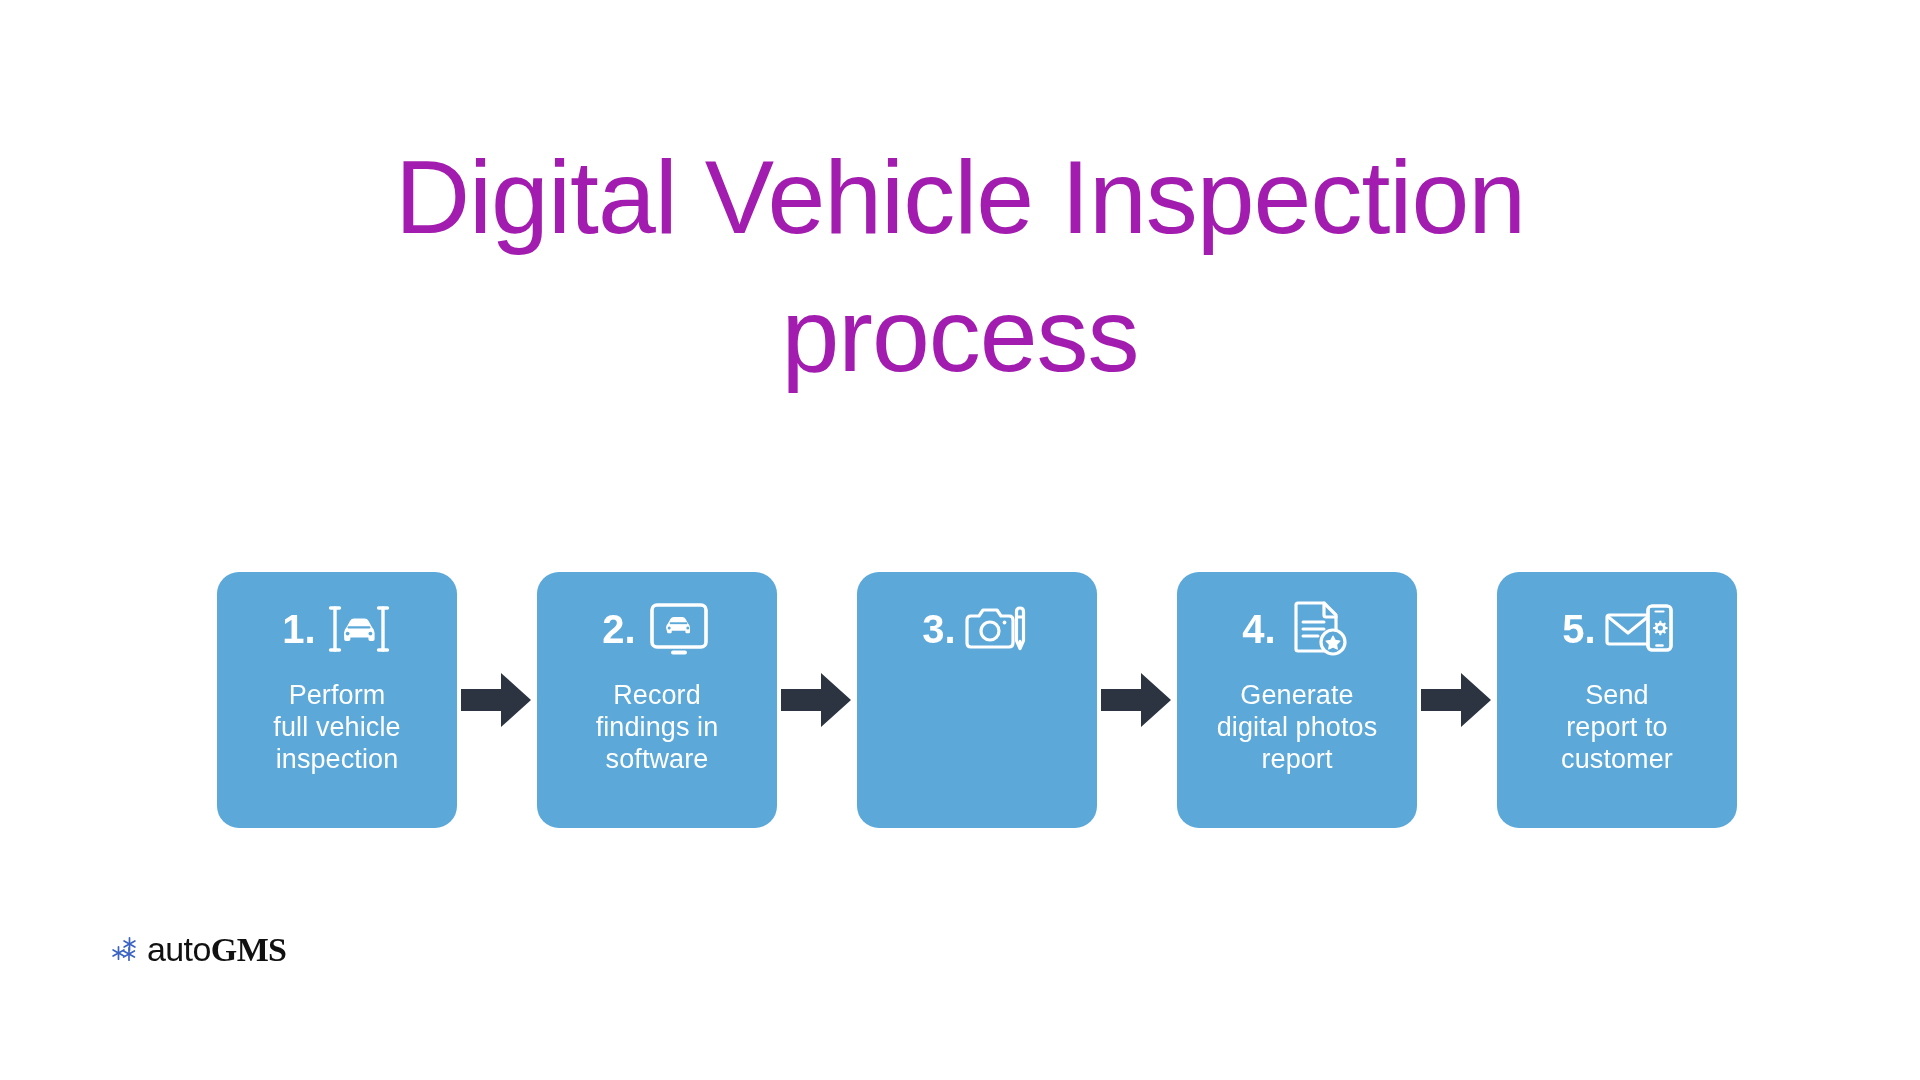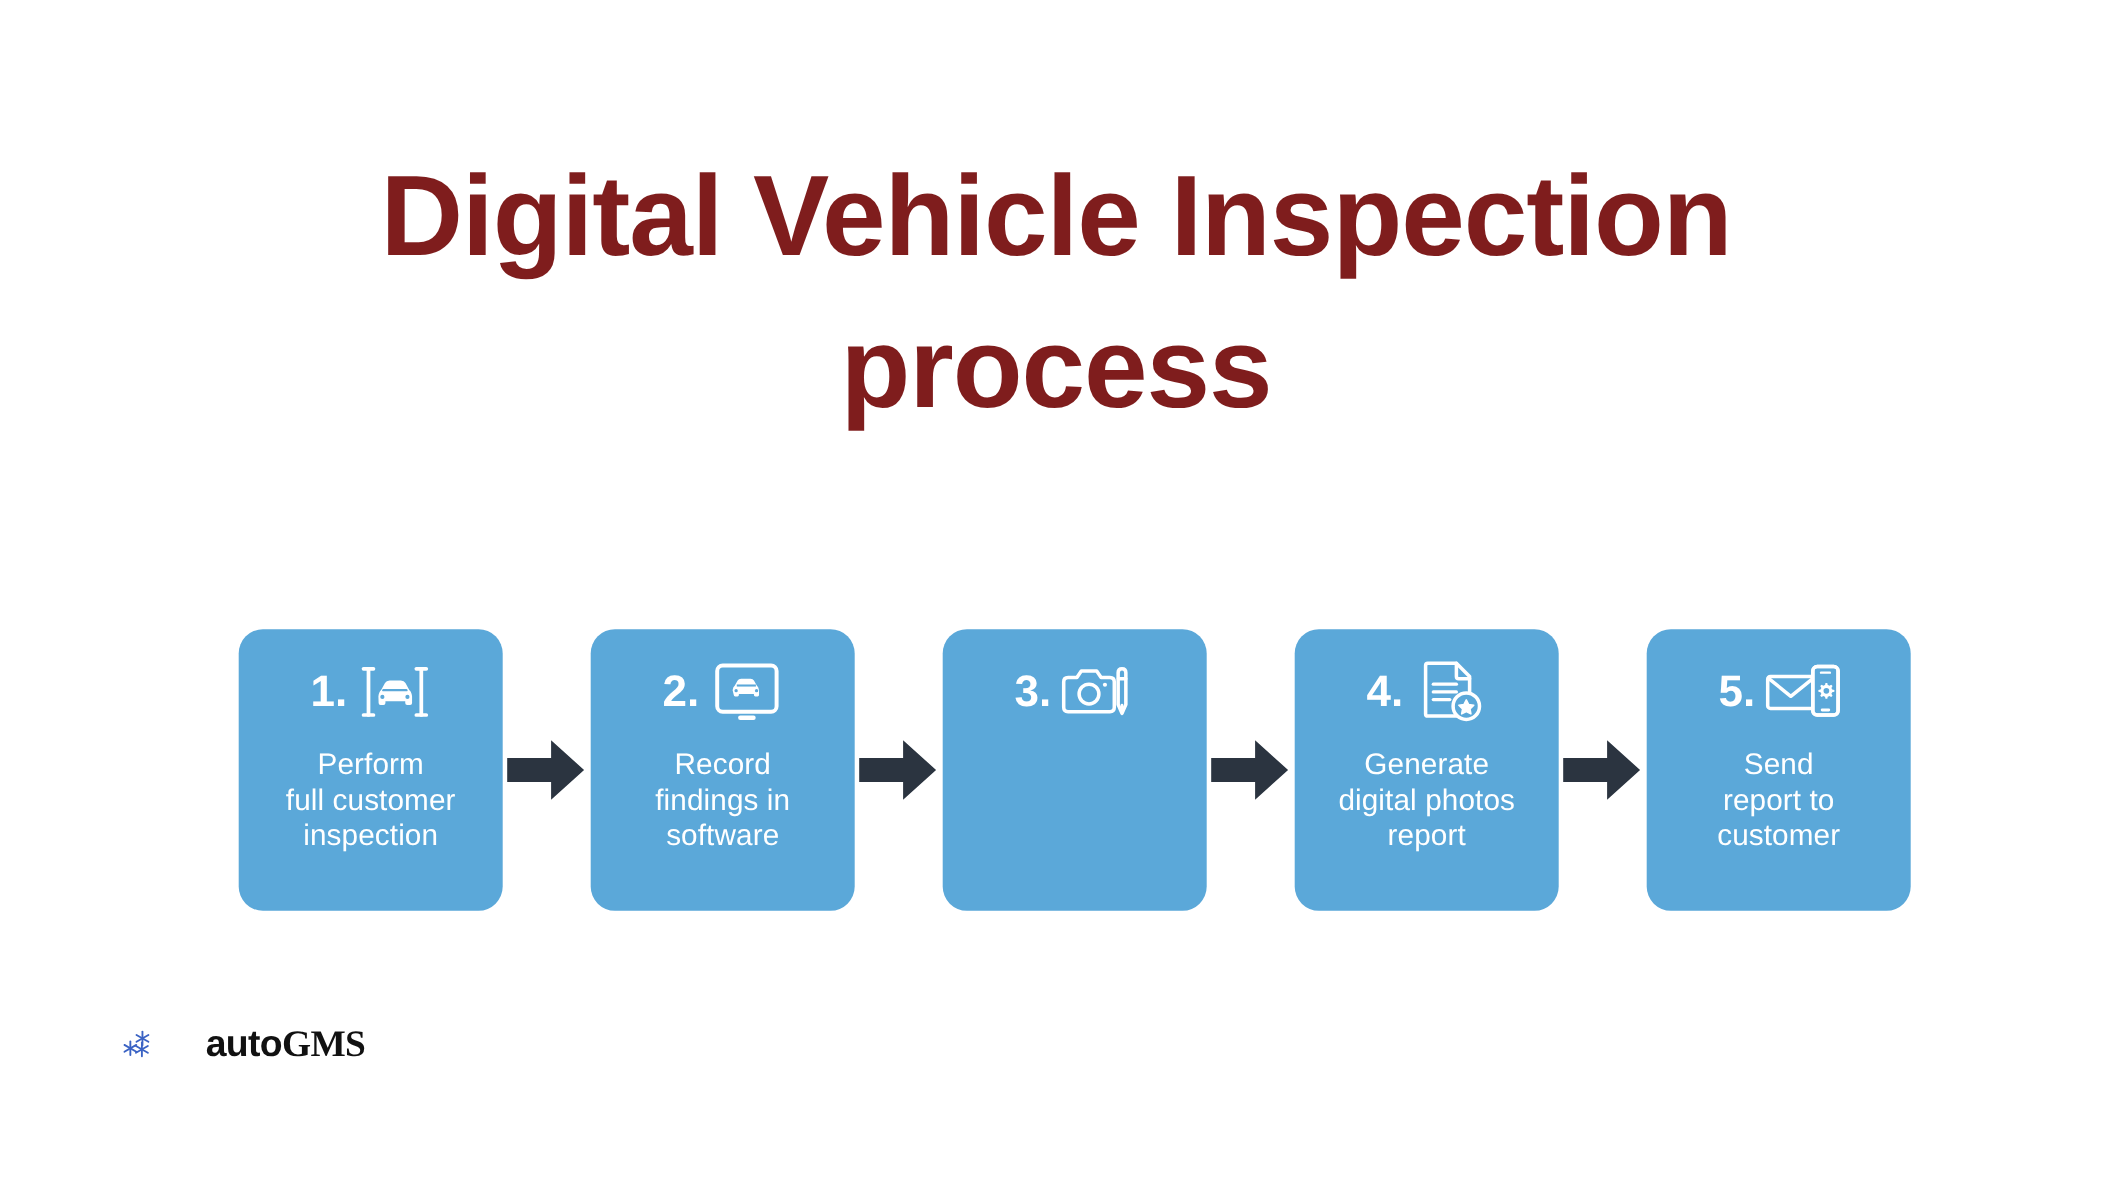--- a/index.html
+++ b/index.html
@@ -18,25 +18,25 @@
   
   #title-block {
     position: absolute;
     top: 128px;
     left: 180px;
     width: 1560px;
     text-align: center;
   }
   #slide-title {
     font-family: "Liberation Sans", sans-serif;
-    font-weight: 700;
+    font-weight: 400;
     font-size: 104px;
     line-height: 1.33;
     letter-spacing: -1px;
-    color: #7f1d1d;
+    color: #a21caf;
     margin: 0;
     white-space: pre-line;
   }
 
   
   #process-flow {
     position: absolute;
     top: 572px;
     left: 217px;
     width: 1501px;
@@ -123,21 +123,21 @@
   }
   #logo-mark svg { display: block; }
   #logo-text {
     font-family: "Liberation Sans", sans-serif;
     font-size: 34px;
     line-height: 1;
     color: #111111;
     letter-spacing: -0.6px;
     white-space: nowrap;
   }
-  #logo-text .lt-light { font-weight: 700; margin-left: 40px; }
+  #logo-text .lt-light { font-weight: 400; }
   #logo-text .lt-bold  { font-weight: 700; font-family: Liberation Serif, serif; }
 </style>
 </head>
 <body>
 
 <div id="title-block">
   <h1 id="slide-title">Digital Vehicle Inspection
 process</h1>
 </div>
 
@@ -162,21 +162,21 @@
           </g>
 
           <path d="M22.6 24.4 L43.4 24.4" stroke="#5ba8d9" stroke-width="2.2"></path>
 
           <circle cx="21.6" cy="30.6" r="1.9" fill="#5ba8d9" stroke="none"></circle>
           <circle cx="44.4" cy="30.6" r="1.9" fill="#5ba8d9" stroke="none"></circle>
         </svg>
       </span>
     </div>
     <div class="step-label">Perform
-full customer
+full vehicle
 inspection</div>
   </div>
 
   <div class="flow-arrow">
     <svg width="72" height="58" viewBox="0 0 72 58">
       <path d="M0 18 L40 18 L40 2 L70 29 L40 56 L40 40 L0 40 Z" fill="#2b3440"></path>
     </svg>
   </div>
 
   <div class="flow-step">

